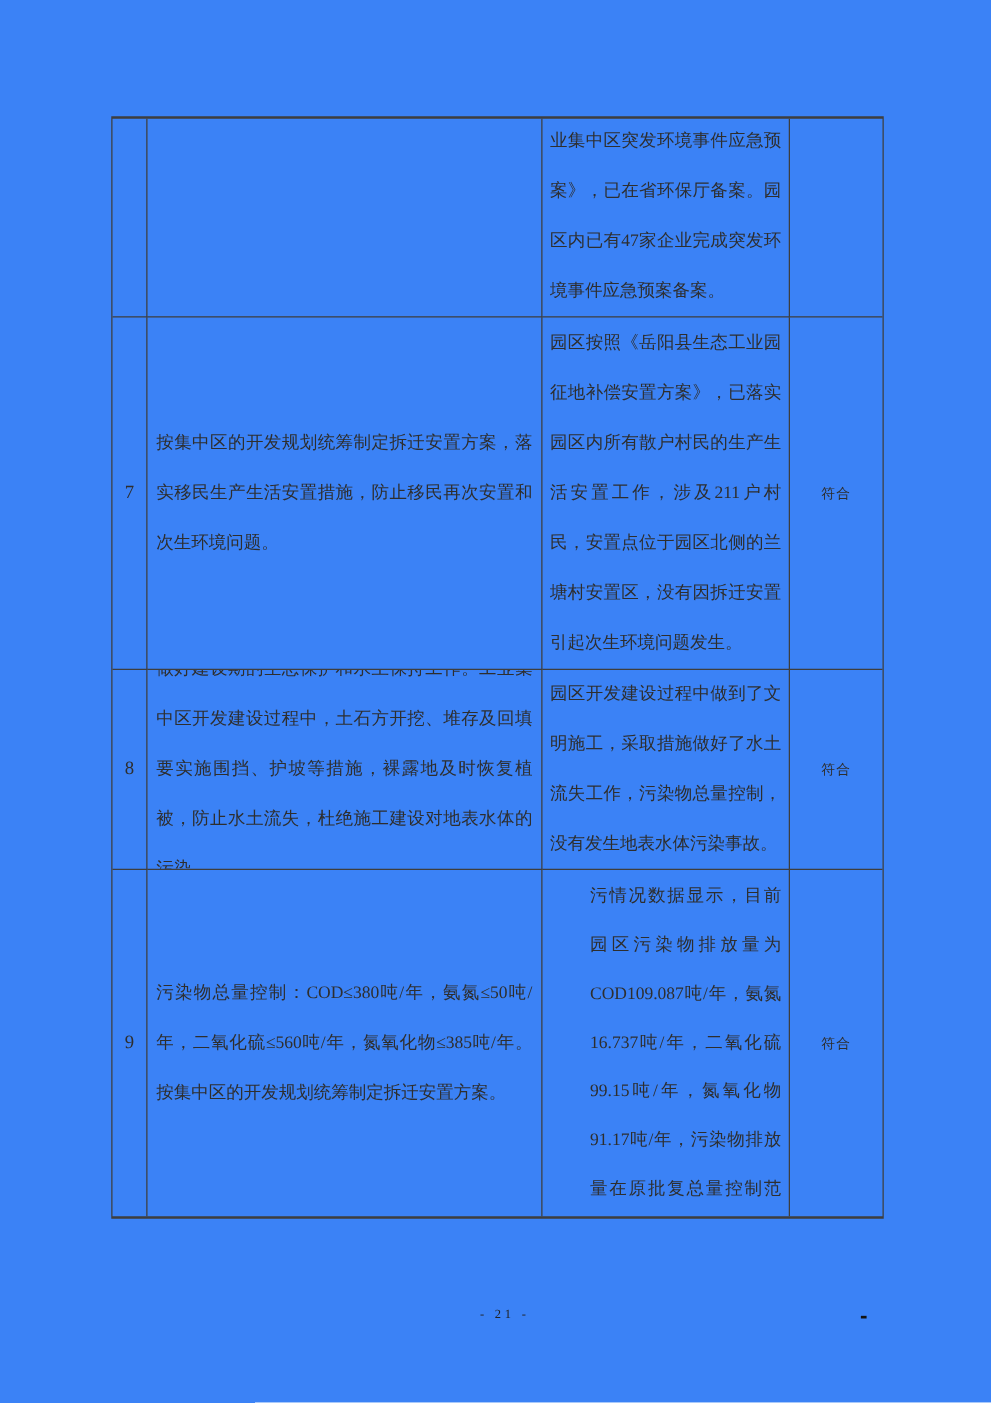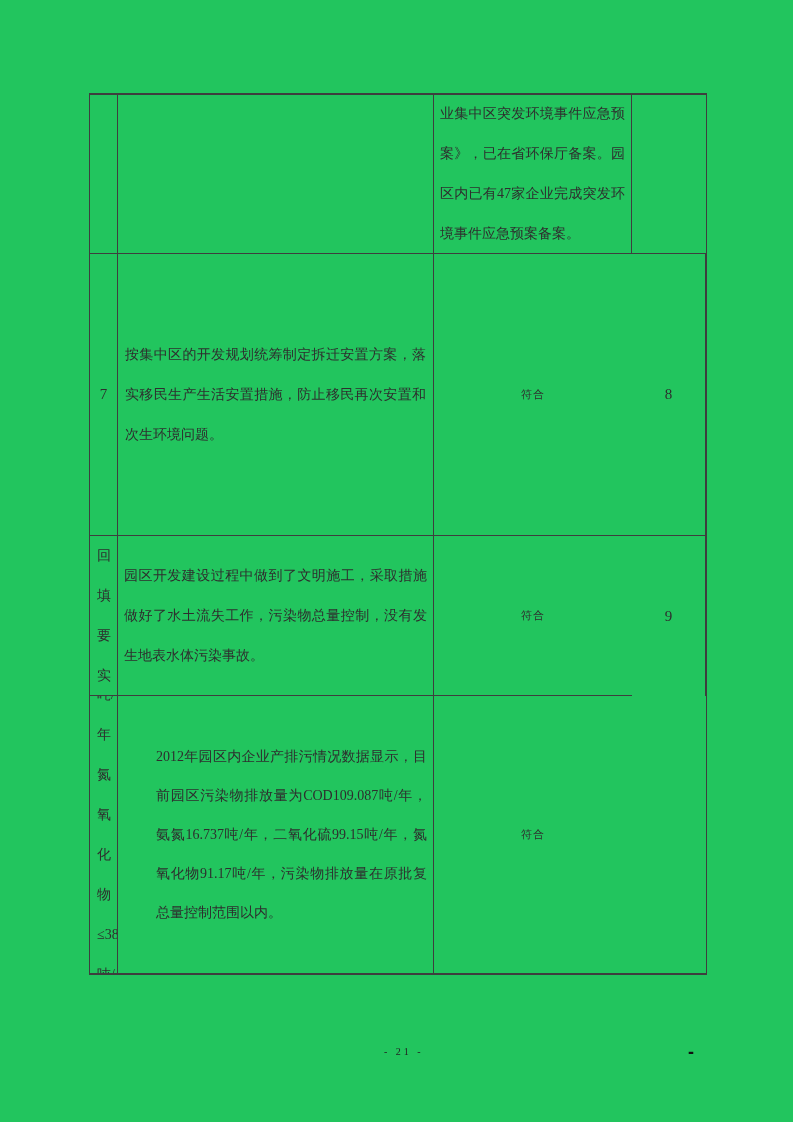--- a/index.html
+++ b/index.html
@@ -4,21 +4,21 @@
 <style>
   html, body {
     margin: 0;
     padding: 0;
     background: #ffffff;
   }
   .page {
     position: relative;
     width: 793px;
     height: 1122px;
-    background: #22c55e;
+    background: #3b82f6;
     font-family: "Liberation Serif", "DejaVu Serif", serif;
     color: #2e2e2e;
     overflow: hidden;
   }
   .doc-table {
     position: absolute;
     left: 89px;
     top: 93px;
     width: 618px;
     height: 882px;
@@ -103,20 +103,23 @@
     <div class="cell last-col compliance-cell-box">
       <span></span>
     </div>
 
     <div class="cell num-cell">
       <span>7</span>
     </div>
     <div class="cell text-cell">
       <p>按集中区的开发规划统筹制定拆迁安置方案，落实移民生产生活安置措施，防止移民再次安置和次生环境问题。</p>
     </div>
+    <div class="cell text-cell status-cell-box">
+      <p>园区按照《岳阳县生态工业园征地补偿安置方案》，已落实园区内所有散户村民的生产生活安置工作，涉及211户村民，安置点位于园区北侧的兰塘村安置区，没有因拆迁安置引起次生环境问题发生。</p>
+    </div>
     <div class="cell last-col compliance-cell-box">
       <span>符合</span>
     </div>
 
     <div class="cell num-cell">
       <span>8</span>
     </div>
     <div class="cell text-cell">
       <p>做好建设期的生态保护和水土保持工作。工业集中区开发建设过程中，土石方开挖、堆存及回填要实施围挡、护坡等措施，裸露地及时恢复植被，防止水土流失，杜绝施工建设对地表水体的污染。</p>
     </div>

